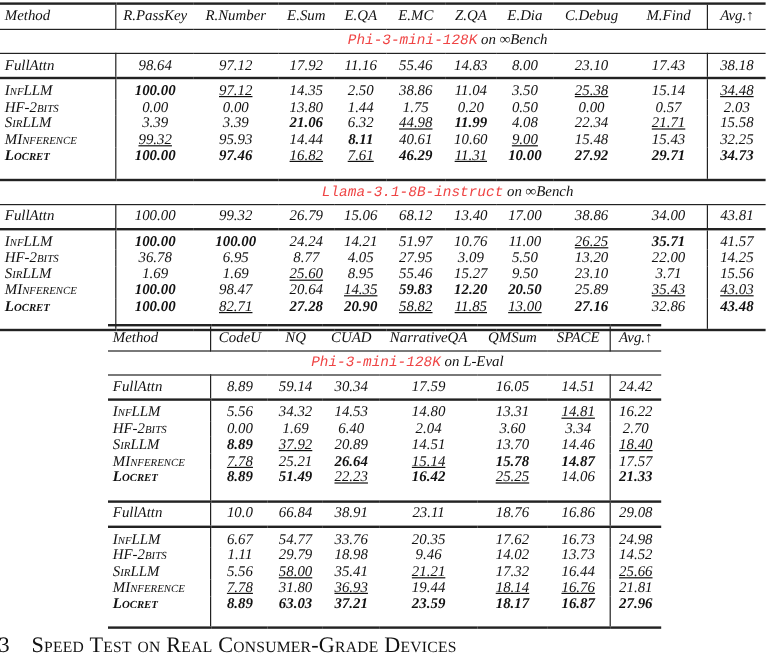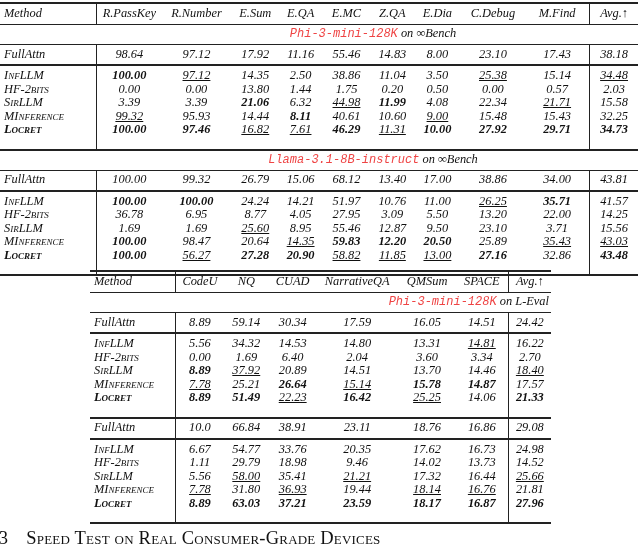--- a/index.html
+++ b/index.html
@@ -181,21 +181,21 @@
     <td class="vr">22.00</td>
     <td>14.25</td>
   </tr>
   <tr>
     <td class="m vr sc">SirLLM</td>
     <td>1.69</td>
     <td>1.69</td>
     <td class="u">25.60</td>
     <td>8.95</td>
     <td>55.46</td>
-    <td>12.87</td>
+    <td>15.27</td>
     <td>9.50</td>
     <td>23.10</td>
     <td class="vr">3.71</td>
     <td>15.56</td>
   </tr>
   <tr>
     <td class="m vr sc">MInference</td>
     <td class="b">100.00</td>
     <td>98.47</td>
     <td>20.64</td>
@@ -203,21 +203,21 @@
     <td class="b">59.83</td>
     <td class="b">12.20</td>
     <td class="b">20.50</td>
     <td>25.89</td>
     <td class="vr u">35.43</td>
     <td class="u">43.03</td>
   </tr>
   <tr class="lastm">
     <td class="m vr lc">Locret</td>
     <td class="b">100.00</td>
-    <td class="u">56.27</td>
+    <td class="u">82.71</td>
     <td class="b">27.28</td>
     <td class="b">20.90</td>
     <td class="u">58.82</td>
     <td class="u">11.85</td>
     <td class="u">13.00</td>
     <td class="b">27.16</td>
     <td class="vr">32.86</td>
     <td class="b">43.48</td>
   </tr>
 </tbody>
@@ -240,21 +240,21 @@
     <th>CodeU</th>
     <th>NQ</th>
     <th>CUAD</th>
     <th>NarrativeQA</th>
     <th>QMSum</th>
     <th class="vr">SPACE</th>
     <th>Avg.↑</th>
   </tr>
 
   <tr class="sec">
-    <td colspan="8" style="text-align:right; padding-left:40px;"><span class="mono">Phi-3-mini-128K</span><span> on L-Eval</span></td>
+    <td colspan="8" style="text-align:center; padding-left:40px;"><span class="mono">Phi-3-mini-128K</span><span> on L-Eval</span></td>
   </tr>
   <tr class="full">
     <td class="m vr">FullAttn</td>
     <td>8.89</td>
     <td>59.14</td>
     <td>30.34</td>
     <td>17.59</td>
     <td>16.05</td>
     <td class="vr">14.51</td>
     <td>24.42</td>

